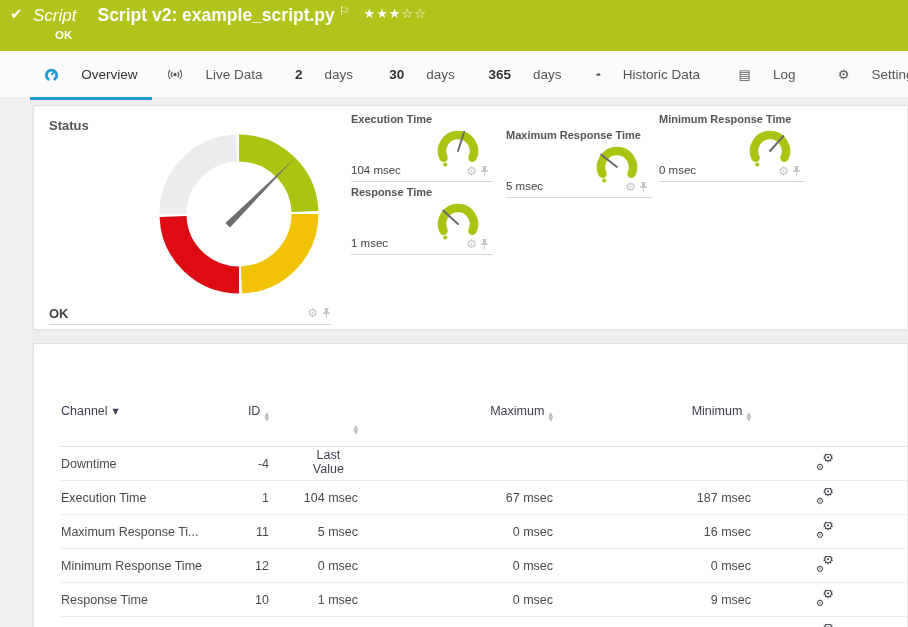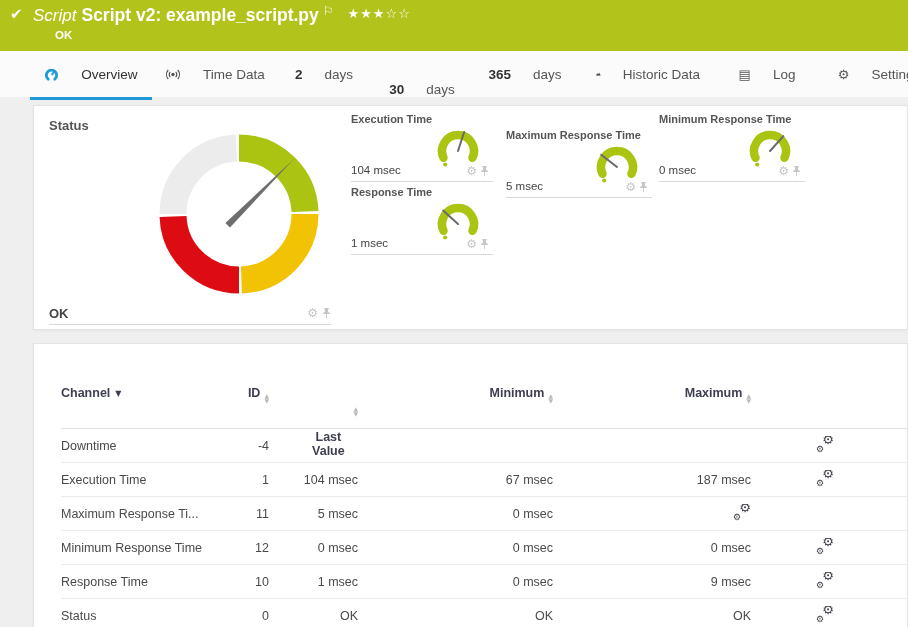--- a/index.html
+++ b/index.html
@@ -11,37 +11,37 @@
   }
 
   
   .topbar{
     position:absolute;left:0;top:0;width:908px;height:51px;
     background:#b2c31c;color:#fff;
   }
   .chk{position:absolute;left:10px;top:5px;font-size:15px;font-weight:bold;font-family:"DejaVu Sans",sans-serif;}
   .titleline{position:absolute;left:33px;top:4px;white-space:nowrap;}
   .kind{font-style:italic;font-size:17px;}
-  .sensor-title{font-weight:bold;font-size:17.5px;margin-left:5px;}
+  .sensor-title{font-weight:bold;font-size:17.5px;margin-left:21px;}
   .flag{font-size:12px;vertical-align:super;margin-left:4px;font-family:"DejaVu Sans",sans-serif;cursor:pointer;}
   .stars{margin-left:14px;font-size:13px;letter-spacing:1px;vertical-align:3px;font-family:"DejaVu Sans",sans-serif;cursor:pointer;}
   .okline{position:absolute;left:55px;top:29px;font-size:11.5px;font-weight:bold;}
 
   
   .tabbar{
     position:absolute;left:0;top:51px;width:908px;height:46px;
     background:#fbfbfb;font-size:13.5px;color:#555;
   }
   .tab{position:absolute;top:0;height:46px;display:flex;align-items:center;justify-content:center;gap:22px;cursor:pointer;white-space:nowrap;}
   .tab .num{font-weight:bold;color:#333;}
   .tab.active{color:#333;border-bottom:3px solid #1f9ad6;}
   .tab-overview{left:30px;width:122px;}
   .tab-livedata{left:163px;width:104px;}
   .tab-2days{left:298px;width:52px;}
-  .tab-30days{left:392px;width:60px;align-items:flex-end;}
+  .tab-30days{left:392px;width:60px;}
   .tab-365days{left:491px;width:68px;}
   .tab-historic{left:596px;width:104px;}
   .tab-log{left:746px;width:42px;}
   .tab-settings{left:839px;width:80px;}
   .tab .glyph{font-family:"DejaVu Sans",sans-serif;font-size:13px;color:#555;}
 
   
   .card{
     position:absolute;left:33px;width:875px;background:#fff;
     border:1px solid #e3e3e3;box-sizing:border-box;
@@ -80,23 +80,23 @@
   .arc{fill:none;stroke:#abc411;stroke-width:8.5;stroke-linecap:round;}
   .arcdot{fill:#abc411;}
   .mini-needle{stroke:#6a6a6a;stroke-width:2;stroke-linecap:round;}
   .mini-value{position:absolute;left:0;bottom:5px;font-size:11.5px;color:#444;}
   .mini-icons{position:absolute;right:4px;bottom:4px;display:flex;align-items:center;gap:3px;}
 
   
   .ch-table{position:absolute;left:27px;top:0;right:0;font-size:12.5px;color:#4a4a4a;}
   .thead{
     display:grid;grid-template-columns:178px 30px 89px 195px 198px 83px;
-    padding-top:42px;height:42px;align-items:start;
+    padding-top:60px;height:42px;align-items:start;
     border-bottom:1px solid #e0e0e0;
-    color:#3f3f52;font-weight:bold;
+    color:#3f3f52;font-weight:normal;
   }
   .th{cursor:pointer;}
   .th.r{text-align:right;}
   .caret{font-size:8px;color:#3f3f52;margin-left:5px;vertical-align:1px;font-family:"DejaVu Sans",sans-serif;}
   .sort{display:inline-flex;flex-direction:column;margin-left:4px;vertical-align:-1px;}
   .sort i{font-style:normal;font-size:6px;line-height:4.5px;color:#b9b9b9;font-family:"DejaVu Sans",sans-serif;}
   .lv-wrap{display:inline-block;width:42px;text-align:center;vertical-align:top;margin-top:44px;}
   .tr{
     display:grid;grid-template-columns:178px 30px 89px 195px 198px 83px;
     height:33px;align-items:center;border-bottom:1px solid #ebebeb;
@@ -125,21 +125,21 @@
         <path d="M4.5 13 A 5.5 5.5 0 1 1 11.5 13" stroke="#1f9ad6" stroke-width="3" fill="none" stroke-linecap="round"></path>
         <line x1="8" y1="8.5" x2="11.5" y2="4.5" stroke="#1f9ad6" stroke-width="2"></line>
       </svg>
     <span>Overview</span>
   </div>
   <div class="tab tab-livedata">
     <svg width="16" height="13" viewBox="0 0 16 13">
         <circle cx="8" cy="6.5" r="1.7" fill="#555"></circle>
         <path d="M5.3 3.9 a4 4 0 0 0 0 5.2 M3.2 2 a7 7 0 0 0 0 9 M10.7 3.9 a4 4 0 0 1 0 5.2 M12.8 2 a7 7 0 0 1 0 9" stroke="#555" fill="none" stroke-width="1.2"></path>
       </svg>
-    <span>Time Data</span>
+    <span>Live Data</span>
   </div>
   <div class="tab tab-2days">
     <span class="num">2</span>
     <span>days</span>
   </div>
   <div class="tab tab-30days">
     <span class="num">30</span>
     <span>days</span>
   </div>
   <div class="tab tab-365days">
@@ -276,27 +276,27 @@
             <i>▼</i>
           </span>
       </div>
       <div class="th r">
         <span class="lv-wrap">Last Value</span><span class="sort" style="vertical-align:-14px;">
             <i>▲</i>
             <i>▼</i>
           </span>
       </div>
       <div class="th r">
-        <span>Minimum</span><span class="sort">
+        <span>Maximum</span><span class="sort">
             <i>▲</i>
             <i>▼</i>
           </span>
       </div>
       <div class="th r">
-        <span>Maximum</span><span class="sort">
+        <span>Minimum</span><span class="sort">
             <i>▲</i>
             <i>▼</i>
           </span>
       </div>
       <div class="th"></div>
     </div>
 
     <div class="tr">
       <div class="td">Downtime</div>
       <div class="td r">-4</div>
@@ -313,20 +313,21 @@
       <div class="td r">67 msec</div>
       <div class="td r">187 msec</div>
       <div class="td ic"><span class="gears"><span class="g-big">⚙</span><span class="g-small">⚙</span></span></div>
     </div>
 
     <div class="tr">
       <div class="td">Maximum Response Ti...</div>
       <div class="td r">11</div>
       <div class="td r">5 msec</div>
       <div class="td r">0 msec</div>
+      <div class="td r">16 msec</div>
       <div class="td ic"><span class="gears"><span class="g-big">⚙</span><span class="g-small">⚙</span></span></div>
     </div>
 
     <div class="tr">
       <div class="td">Minimum Response Time</div>
       <div class="td r">12</div>
       <div class="td r">0 msec</div>
       <div class="td r">0 msec</div>
       <div class="td r">0 msec</div>
       <div class="td ic"><span class="gears"><span class="g-big">⚙</span><span class="g-small">⚙</span></span></div>

